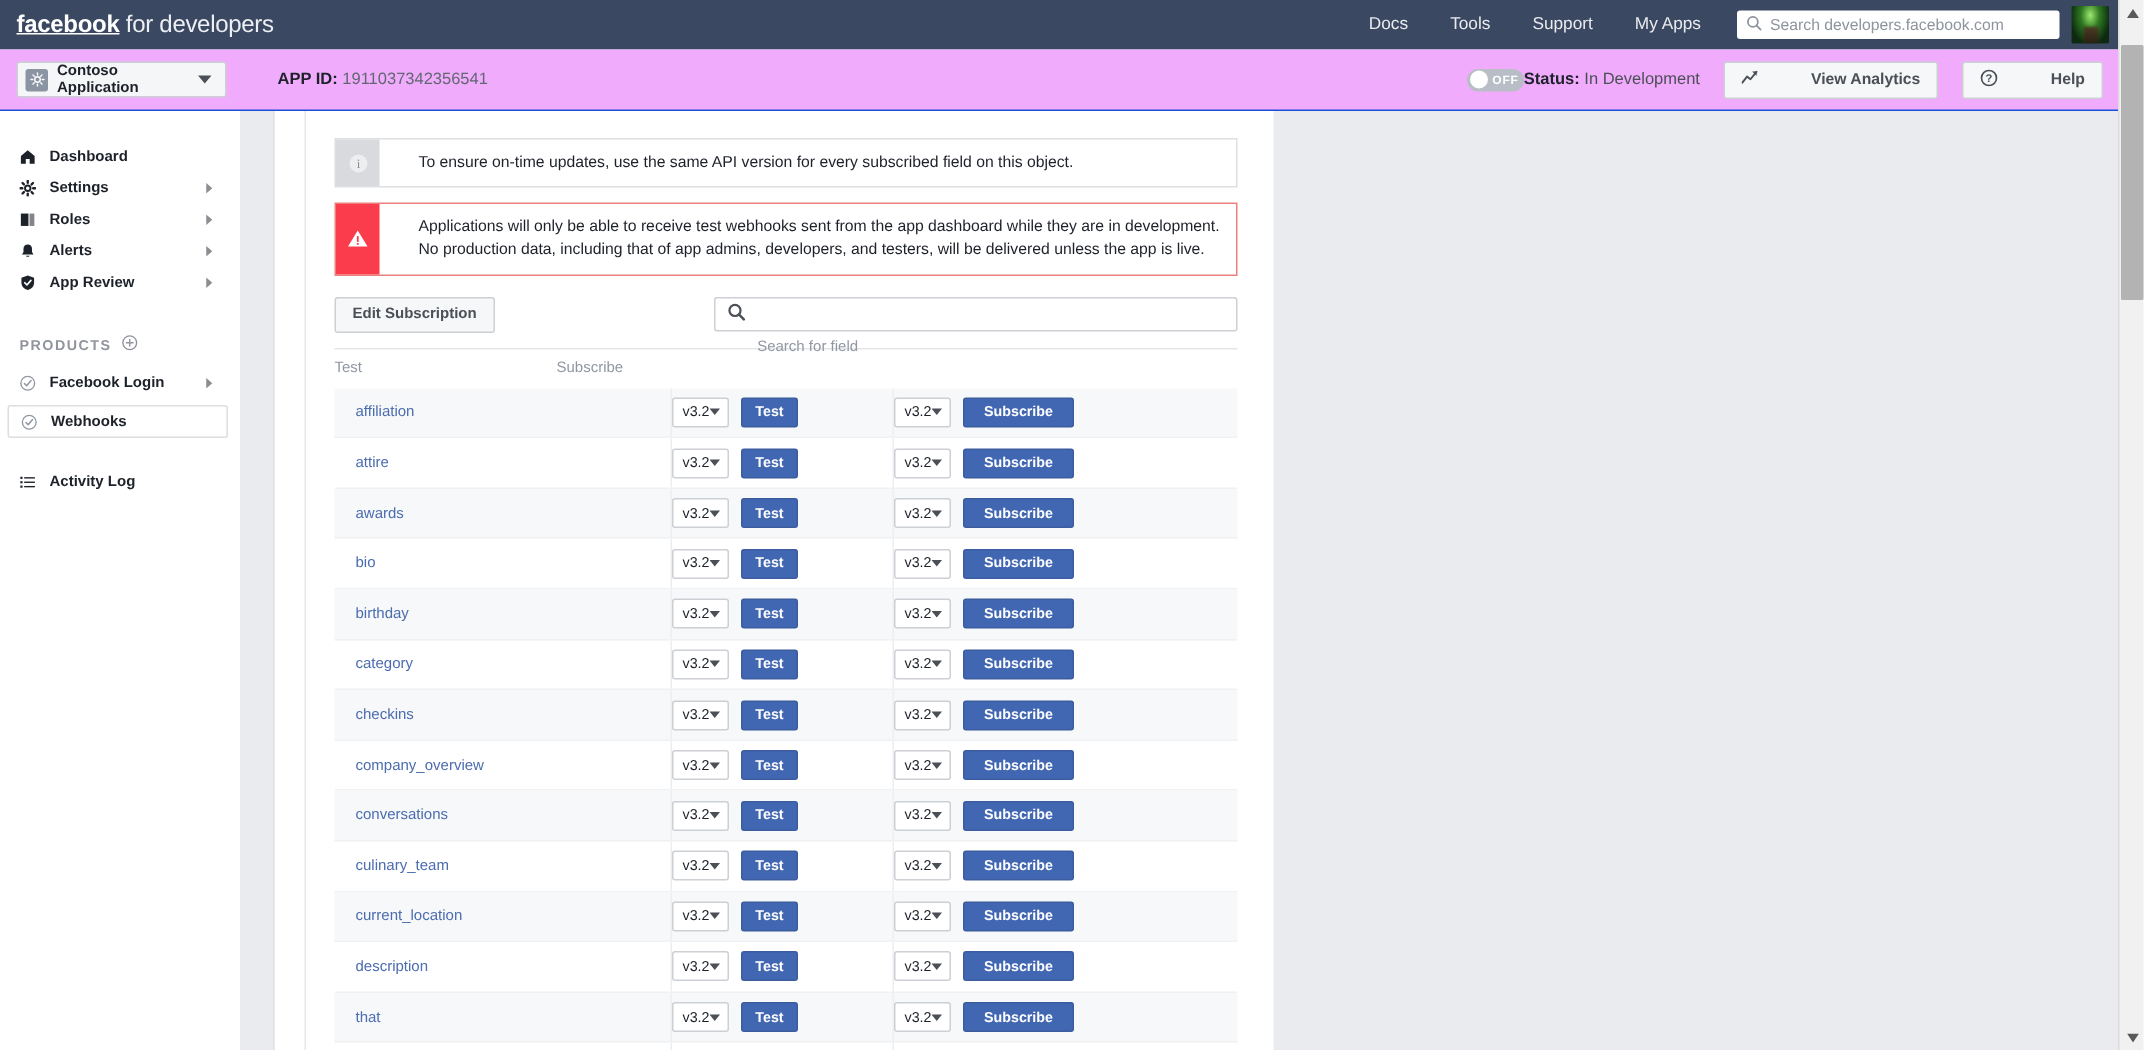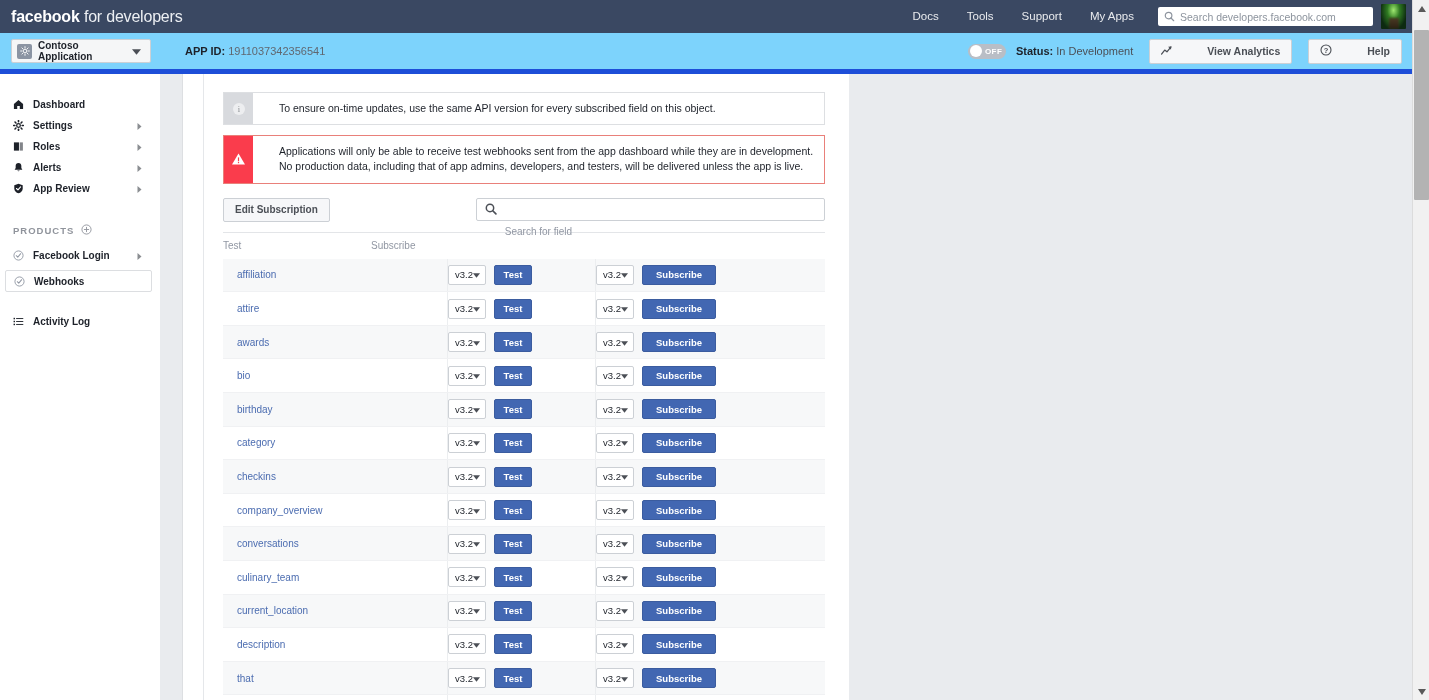--- a/index.html
+++ b/index.html
@@ -17,21 +17,21 @@
     position: absolute; top: 0; left: 0;
     width: 1412px; height: 33px;
     background: #3b4癸; 
     background: #3a4862;
     display: flex; align-items: center;
   }
   .brand {
     color: #fff; font-size: 16px; margin-left: 11px;
     letter-spacing: -0.2px; white-space: nowrap;
   }
-  .brand b { font-weight: bold; }
+  .brand b { font-weight: bold; text-decoration: underline; }
   .brand span.light { font-weight: normal; color: #eceff3; }
   .nav-right {
     margin-left: auto; display: flex; align-items: center;
     height: 33px; padding-right: 6px;
   }
   .nav-link {
     color: #e9ebee; font-size: 11.5px; padding: 0 14px;
     line-height: 33px; white-space: nowrap; cursor: pointer;
   }
   .nav-search {
@@ -58,21 +58,21 @@
     content: ""; position: absolute; left: 30%; top: 55%;
     width: 40%; height: 45%;
     background: linear-gradient(#4a3a24, #2a1f12);
     filter: blur(1px);
   }
 
   
   .subheader {
     position: absolute; top: 33px; left: 0;
     width: 1412px; height: 41px;
-    background: #7dd3fc; border-bottom: 5px solid #1d4ed8;
+    background: #f0abfc; border-bottom: 1px solid #1d4ed8;
     display: flex; align-items: center;
   }
   .app-select {
     margin-left: 11px; width: 140px; height: 24px;
     border: 1px solid #ccd0d5; background: #f5f6f7;
     border-radius: 2px; display: flex; align-items: center;
     font-size: 10.5px; color: #1d2129; cursor: pointer;
   }
   .app-icon {
     width: 15px; height: 15px; margin-left: 5px; flex: none;
@@ -96,21 +96,21 @@
   }
   .toggle .knob {
     width: 12px; height: 12px; border-radius: 50%;
     background: #fff; margin-left: 2px; flex: none;
   }
   .toggle .off {
     font-size: 8px; color: #fff; font-weight: bold;
     margin-left: 3px; letter-spacing: 0.5px;
   }
   .status {
-    font-size: 11px; color: #4b4f56; margin-left: 10px; white-space: nowrap;
+    font-size: 11px; color: #4b4f56; white-space: nowrap;
   }
   .status b { color: #1d2129; }
   .btn-outline {
     height: 25px; border: 1px solid #ccd0d5; background: #f6f7f9;
     border-radius: 2px; display: flex; align-items: center;
     padding: 0 11px; font-size: 10.5px; color: #4b4f56; font-weight: bold;
     margin-left: 16px; cursor: pointer; white-space: nowrap; gap: 30px;
   }
   .btn-outline svg { margin-right: 5px; flex: none; }
 

